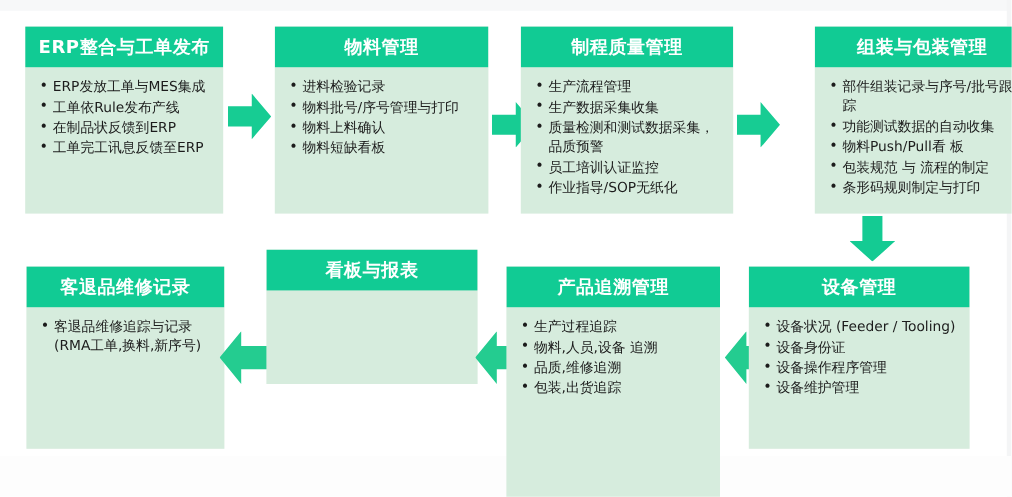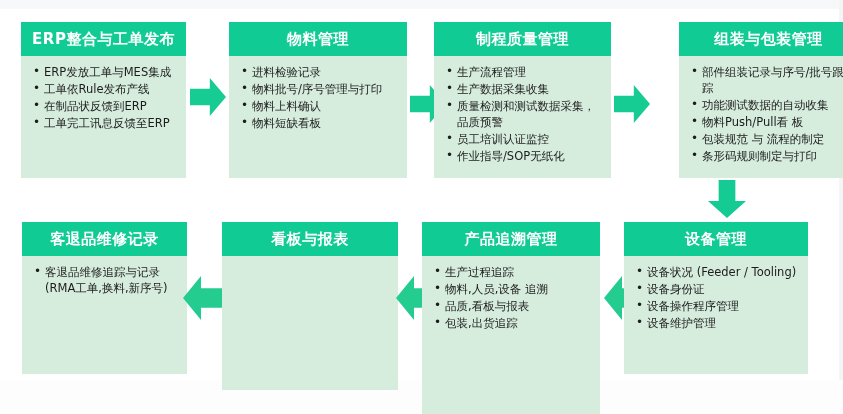--- a/index.html
+++ b/index.html
@@ -159,33 +159,33 @@
     <div class="box-header">客退品维修记录</div>
     <div class="box-body">
       <ul class="bullets">
         <li>客退品维修追踪与记录(RMA工单,换料,新序号)</li>
       </ul>
     </div>
   </div>
 
   <div class="arrow arrow-left" style="left:183px;top:276px;"></div>
 
-  <div class="box" style="left:222px;top:222px;width:176px;height:168px;">
+  <div class="box" style="left:222px;top:208px;width:176px;height:112px;">
     <div class="box-header">看板与报表</div>
   </div>
 
   <div class="arrow arrow-left" style="left:396px;top:276px;"></div>
 
   <div class="box" style="left:422px;top:222px;width:178px;height:196px;">
     <div class="box-header">产品追溯管理</div>
     <div class="box-body">
       <ul class="bullets">
         <li>生产过程追踪</li>
         <li>物料,人员,设备 追溯</li>
-        <li>品质,看板与报表</li>
+        <li>品质,维修追溯</li>
         <li>包装,出货追踪</li>
       </ul>
     </div>
   </div>
 
   <div class="arrow arrow-left" style="left:604px;top:276px;"></div>
 
   <div class="box" style="left:624px;top:222px;width:184px;height:152px;">
     <div class="box-header">设备管理</div>
     <div class="box-body">

